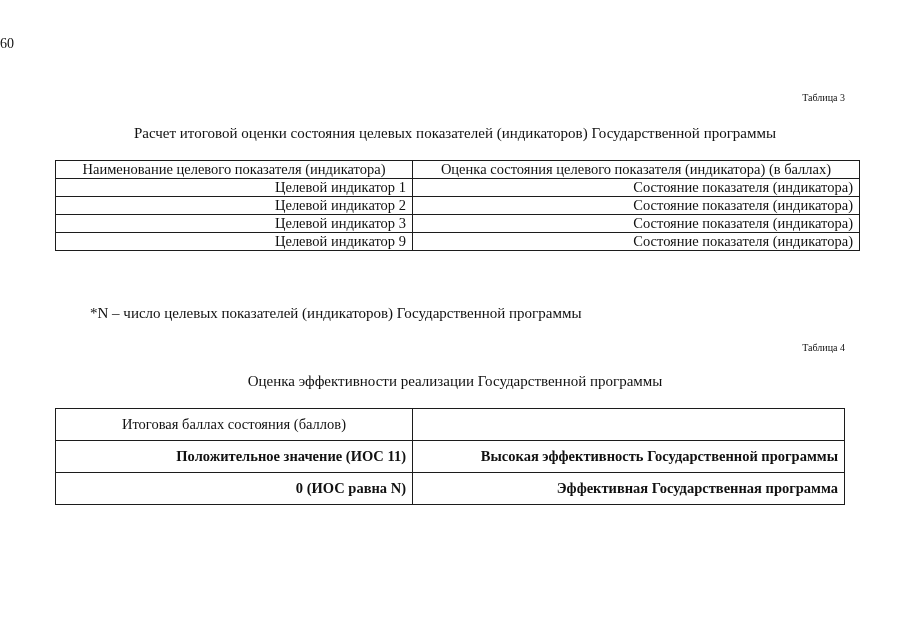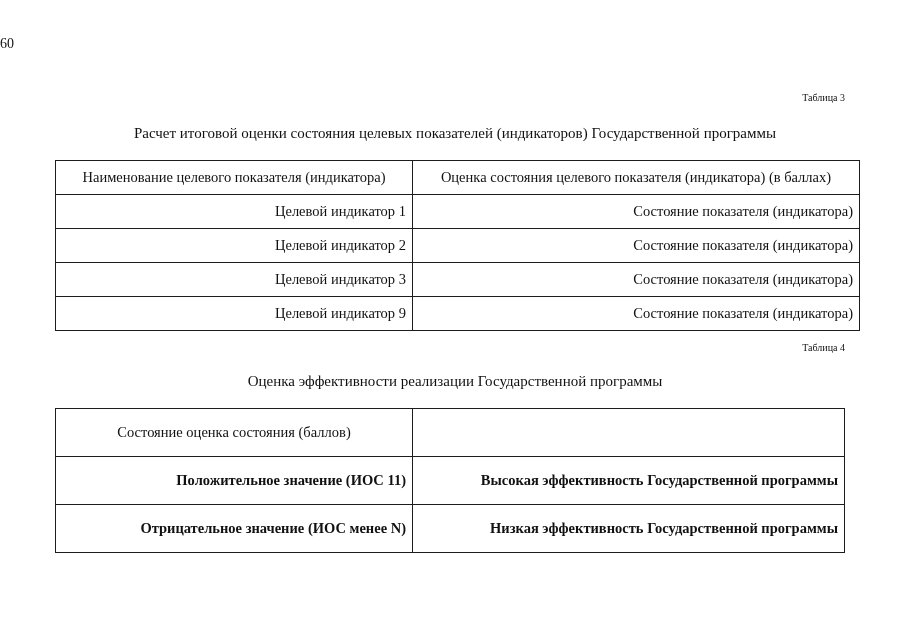--- a/index.html
+++ b/index.html
@@ -45,21 +45,21 @@
   .title3 { top: 125px; }
   .title4 { top: 373px; }
   table {
     position: absolute;
     border-collapse: collapse;
     table-layout: fixed;
     font-size: 14.5px;
   }
   td, th {
     border: 1px solid #1c1c1c;
-    padding: 8px 6px;
+    padding: 0 6px;
     font-weight: normal;
     overflow: hidden;
     white-space: nowrap;
   }
   .t3 {
     top: 160px;
     left: 55px;
     width: 805px;
   }
   .t3 col.c1 { width: 357px; }
@@ -116,40 +116,41 @@
         <td>Целевой индикатор 3</td>
         <td>Состояние показателя (индикатора)</td>
       </tr>
       <tr>
         <td>Целевой индикатор 9</td>
         <td>Состояние показателя (индикатора)</td>
       </tr>
     </tbody>
   </table>
 
+  <div class="footnote">*N – число целевых показателей (индикаторов) Государственной программы</div>
 
   <div class="tbl-label lbl4">Таблица 4</div>
   <div class="tbl-title title4">Оценка эффективности реализации Государственной программы</div>
 
   <table class="t4">
     <colgroup>
         <col class="c1">
         <col class="c2">
       </colgroup>
     <thead>
       <tr>
-        <th>Состояние оценка состояния (баллов)</th>
+        <th>Итоговая баллах состояния (баллов)</th>
         <th></th>
       </tr>
     </thead>
     <tbody>
       <tr>
         <td>Положительное значение (ИОС 11)</td>
         <td>Высокая эффективность Государственной программы</td>
       </tr>
       <tr>
-        <td>Отрицательное значение (ИОС менее N)</td>
-        <td>Низкая эффективность Государственной программы</td>
+        <td>0 (ИОС равна N)</td>
+        <td>Эффективная Государственная программа</td>
       </tr>
     </tbody>
   </table>
 
 </div>
 
 </body></html>

